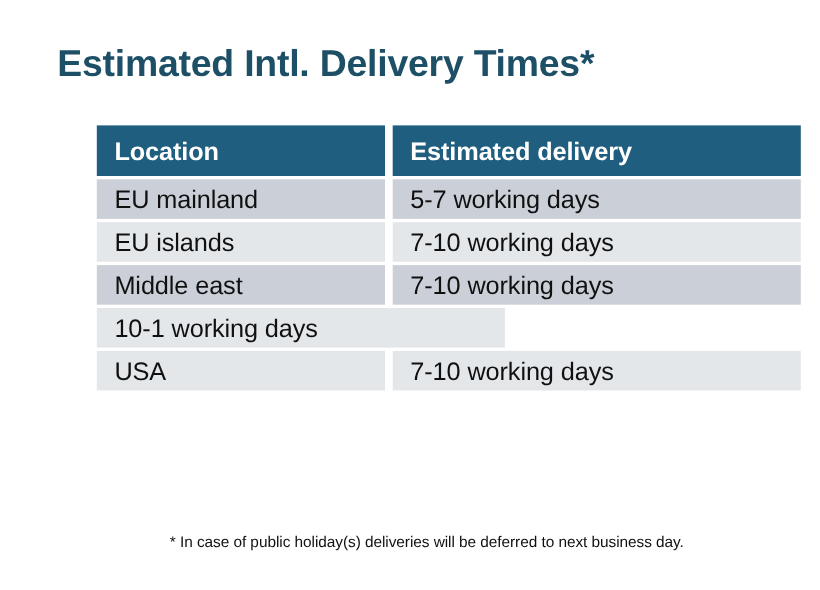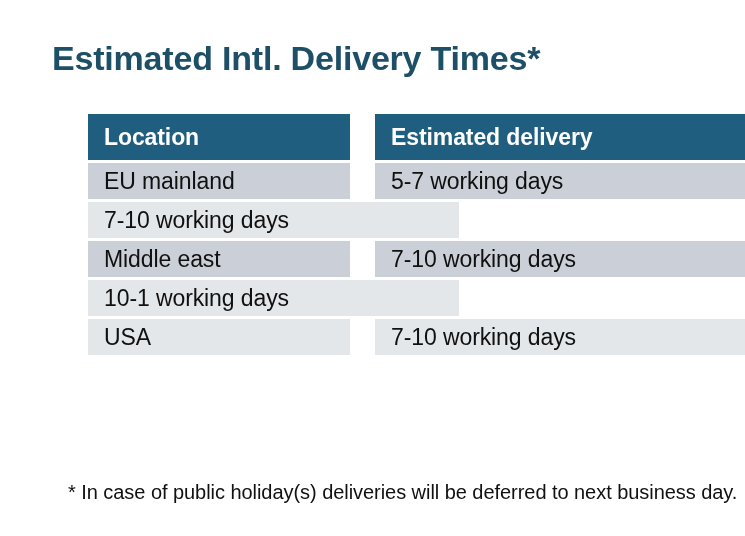--- a/index.html
+++ b/index.html
@@ -44,21 +44,21 @@
     left: 52px;
     top: 114px;
     width: 640px;
     display: flex;
     flex-direction: column;
     gap: 3px;
   }
 
   .row {
     display: flex;
-    gap: 25px;
+    gap: 7px;
     width: 100%;
     padding-left: 36px;
   }
 
   .cell {
     box-sizing: border-box;
     display: flex;
     align-items: center;
     height: 46px;
     padding-left: 16px;
@@ -87,25 +87,26 @@
   .row-data.stripe-light .cell { background: #e4e7ea; }
 
   .row-data .cell { height: 36px; }
 
   
   .footnote {
     position: absolute;
     left: 68px;
     top: 482px;
     width: 640px;
-    font-size: 20px;
+    font-size: 14px;
     line-height: 20px;
     color: #111111;
     letter-spacing: -0.05px;
     white-space: nowrap;
+    text-align: center;
   }
 </style>
 </head>
 <body>
 
 <div class="page">
 
   <div class="title">Estimated Intl. Delivery Times*</div>
 
   <div class="table">
@@ -114,20 +115,21 @@
       <div class="cell col-location">Location</div>
       <div class="cell col-delivery">Estimated delivery</div>
     </div>
 
     <div class="row row-data stripe-dark">
       <div class="cell col-location">EU mainland</div>
       <div class="cell col-delivery">5-7 working days</div>
     </div>
 
     <div class="row row-data stripe-light">
+      <div class="cell col-location">EU islands</div>
       <div class="cell col-delivery">7-10 working days</div>
     </div>
 
     <div class="row row-data stripe-dark">
       <div class="cell col-location">Middle east</div>
       <div class="cell col-delivery">7-10 working days</div>
     </div>
 
     <div class="row row-data stripe-light">
       <div class="cell col-delivery">10-1 working days</div>

